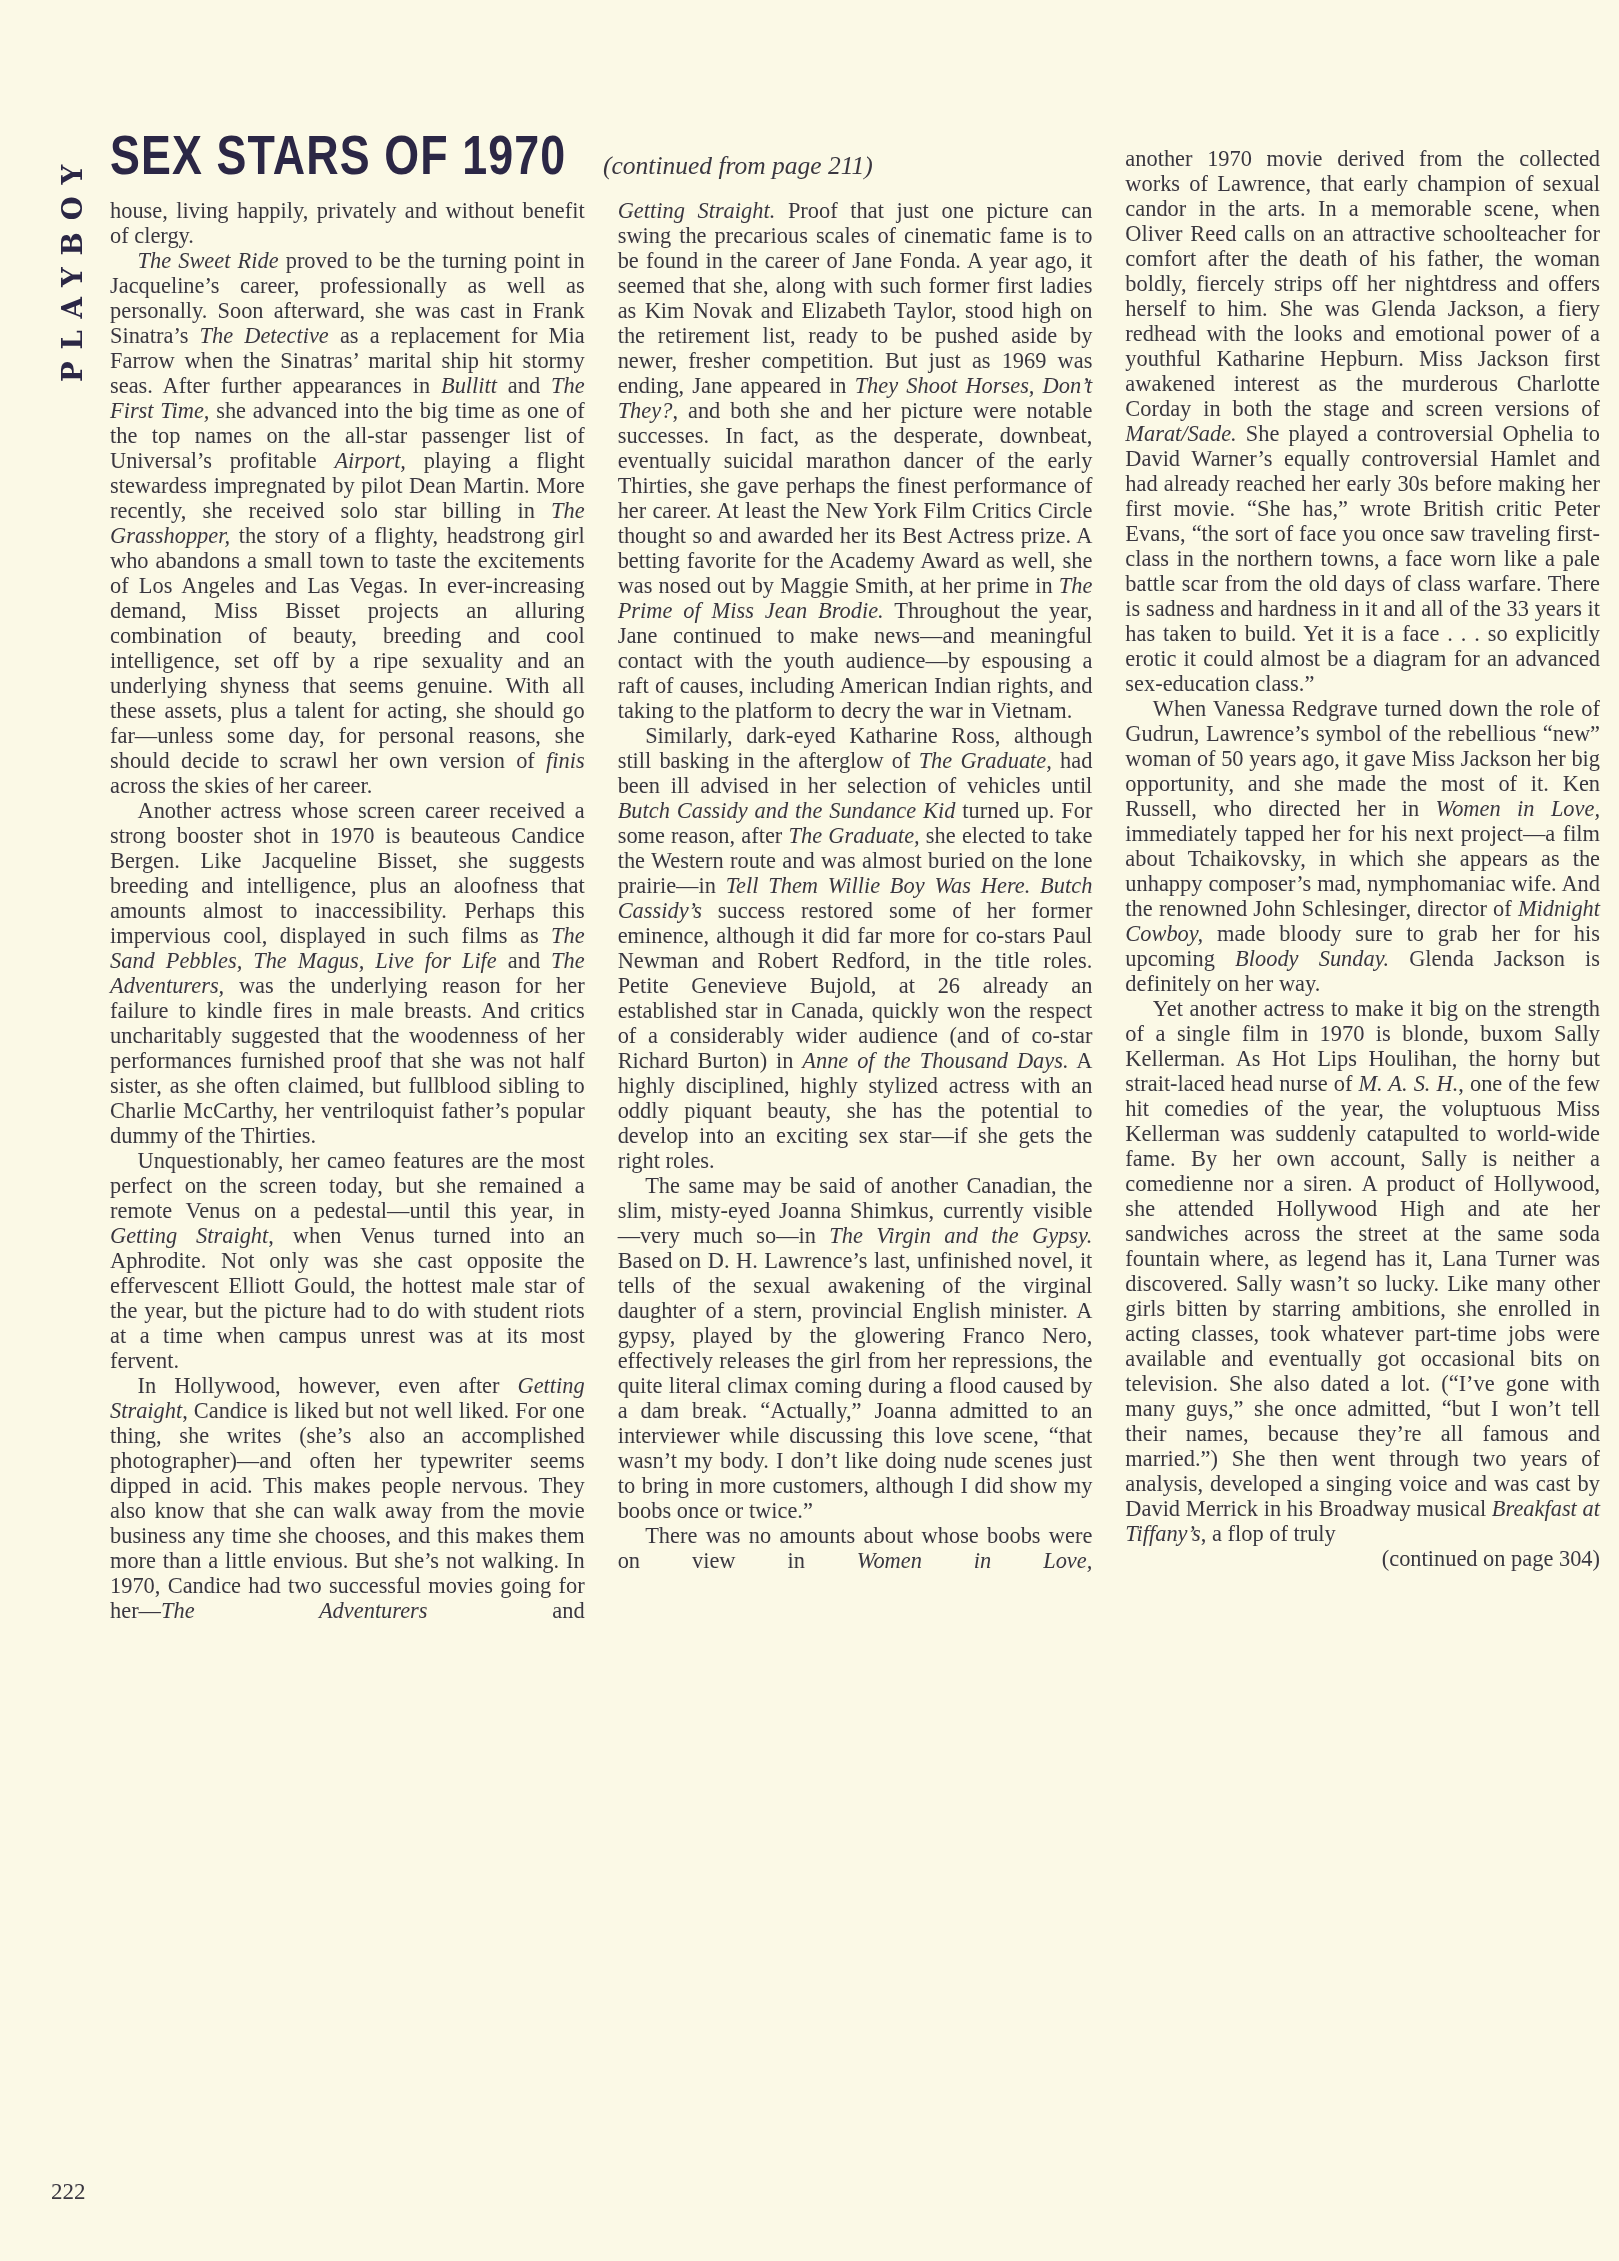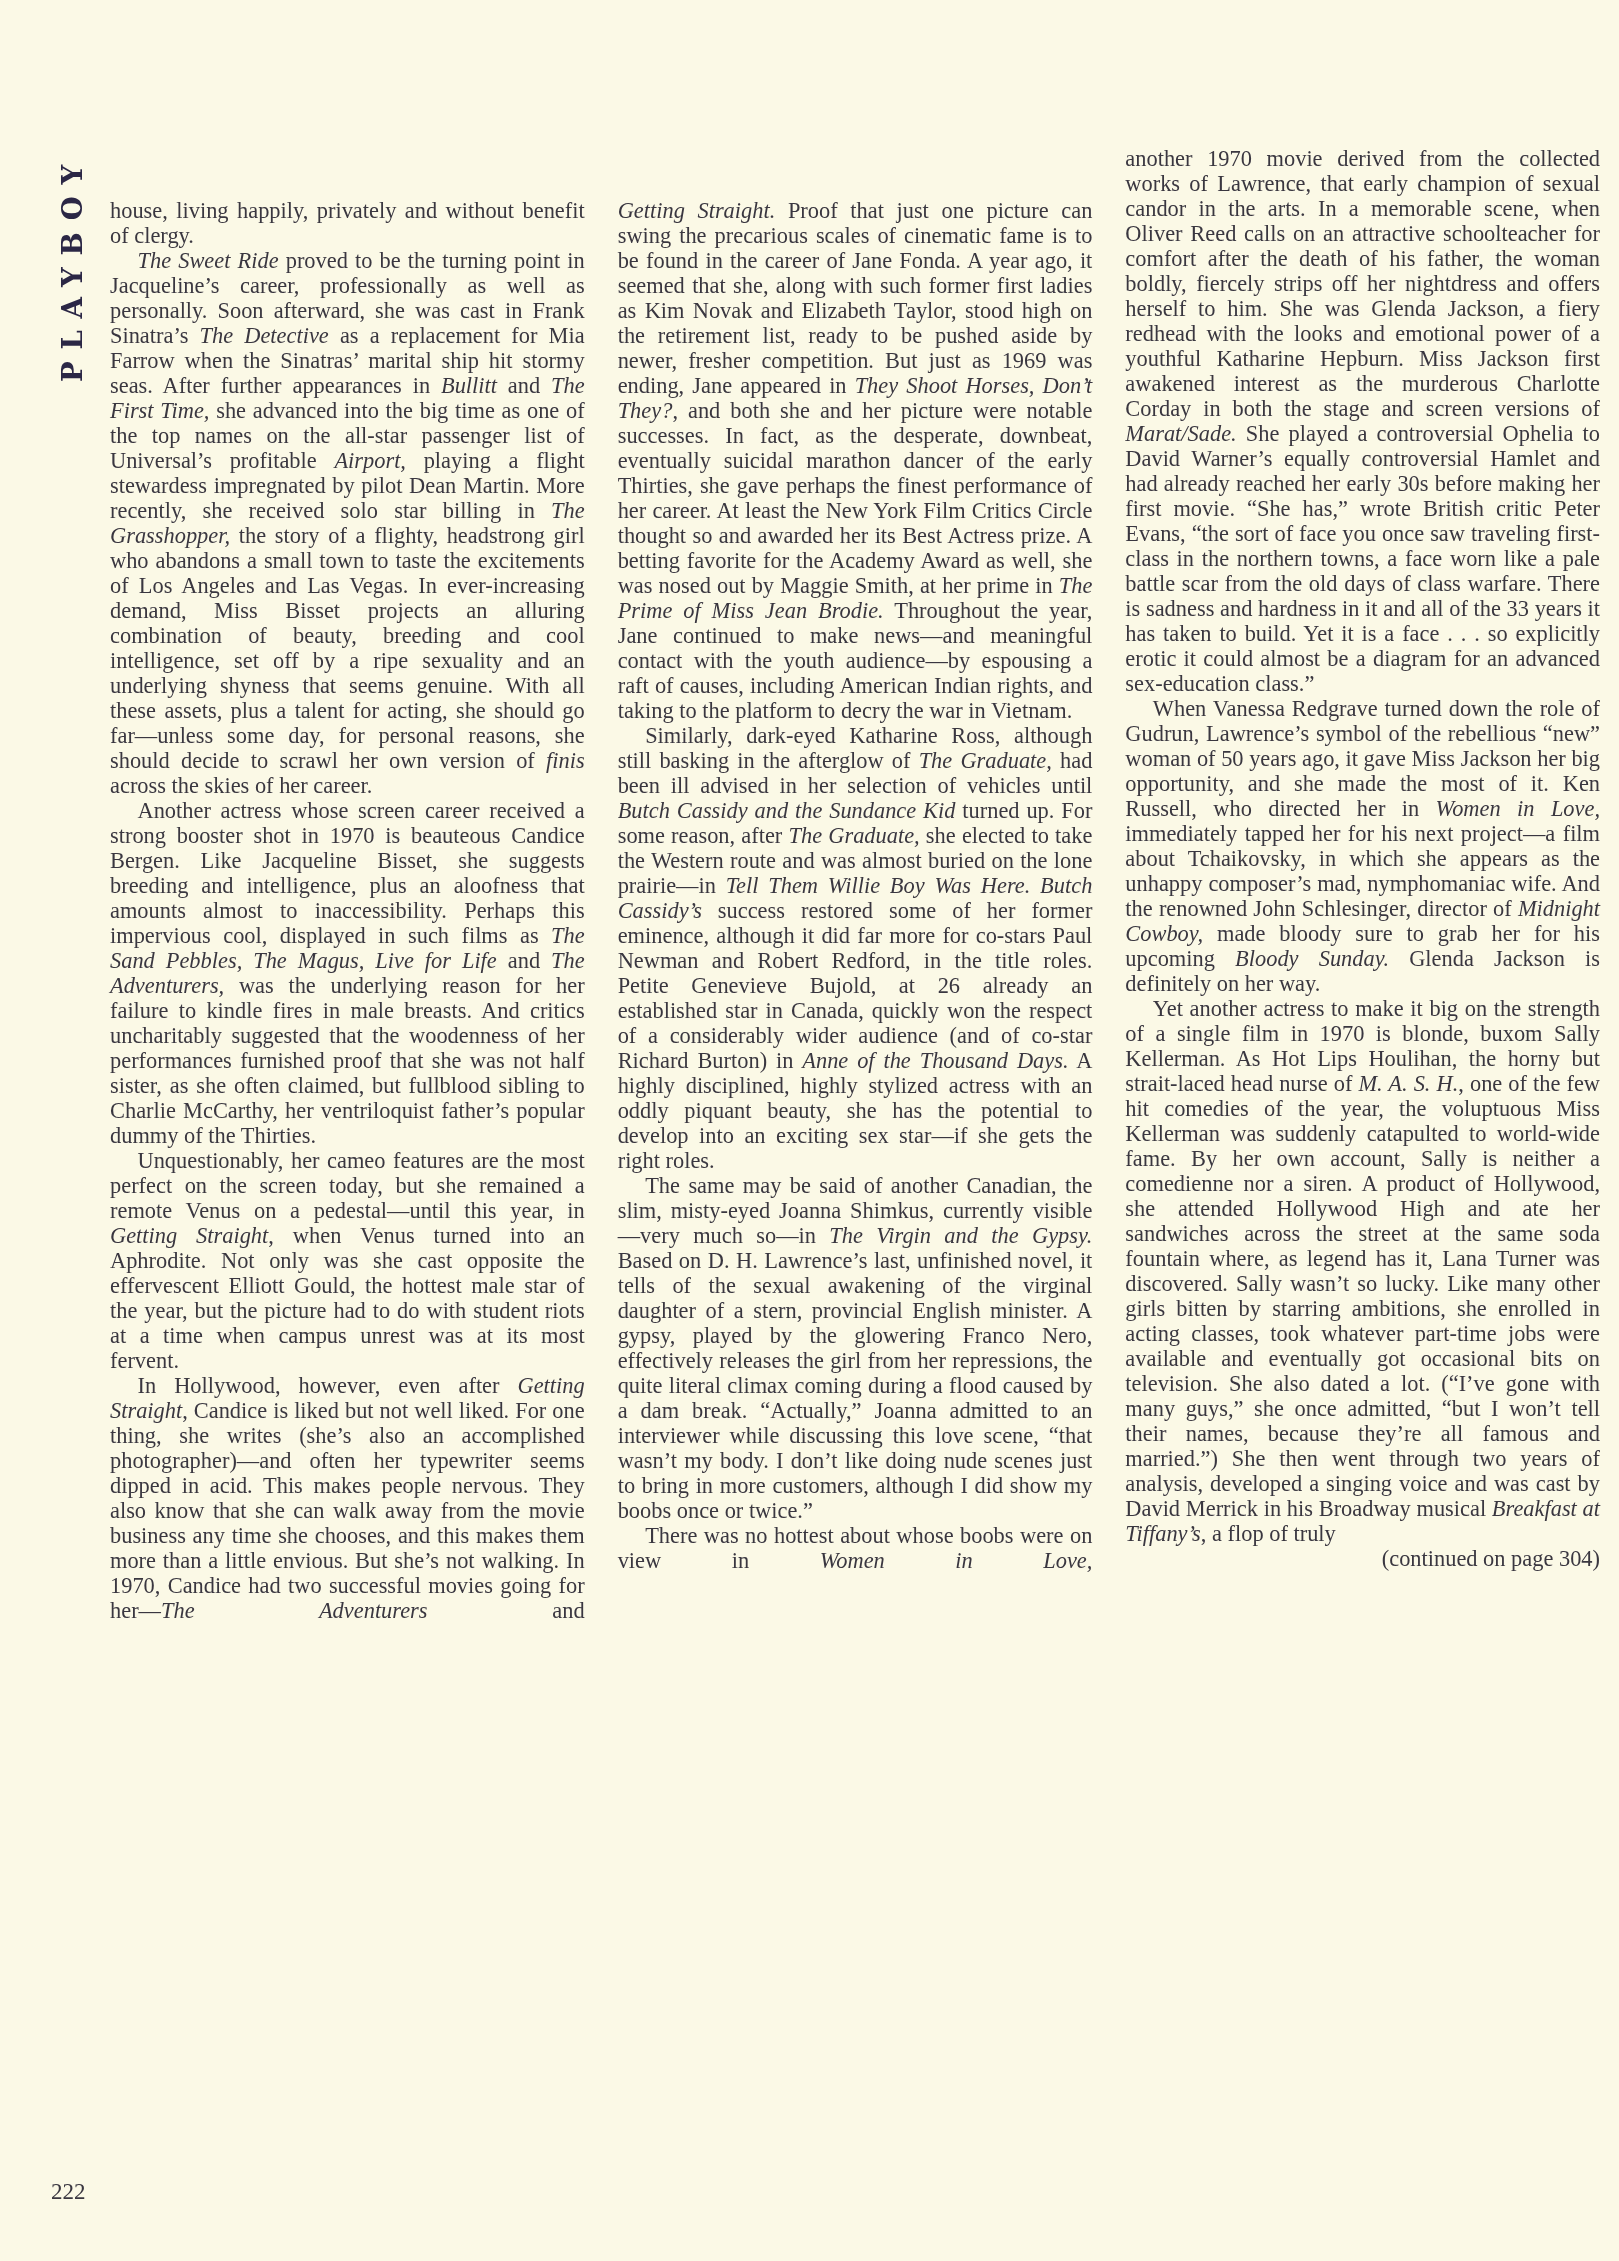--- a/index.html
+++ b/index.html
@@ -96,34 +96,38 @@
     color:var(--ink);
   }
 </style>
 </head>
 <body>
 
 <div class="page">
 
   <div class="spine">PLAYBOY</div>
 
+  <header class="masthead">
+    <h1 class="title"><span class="title-inner">SEX STARS OF 1970</span></h1>
+    <div class="continuation">(continued from page 211)</div>
+  </header>
 
   <main class="columns">
     <div class="col col-offset-deep">
         <p class="noindent"><span>house, living happily, privately and without benefit of clergy.</span></p>
         <p><i>The Sweet Ride</i><span> proved to be the turning point in Jacqueline’s career, professionally as well as personally. Soon afterward, she was cast in Frank Sinatra’s </span><i>The Detective</i><span> as a replacement for Mia Farrow when the Sinatras’ marital ship hit stormy seas. After further appearances in </span><i>Bullitt</i><span> and </span><i>The First Time,</i><span> she advanced into the big time as one of the top names on the all-star passenger list of Universal’s profitable </span><i>Airport,</i><span> playing a flight stewardess impregnated by pilot Dean Martin. More recently, she received solo star billing in </span><i>The Grasshopper,</i><span> the story of a flighty, headstrong girl who abandons a small town to taste the excitements of Los Angeles and Las Vegas. In ever-increasing demand, Miss Bisset projects an alluring combination of beauty, breeding and cool intelligence, set off by a ripe sexuality and an underlying shyness that seems genuine. With all these assets, plus a talent for acting, she should go far—unless some day, for personal reasons, she should decide to scrawl her own version of </span><i>finis</i><span> across the skies of her career.</span></p>
         <p><span>Another actress whose screen career received a strong booster shot in 1970 is beauteous Candice Bergen. Like Jacqueline Bisset, she suggests breeding and intelligence, plus an aloofness that amounts almost to inaccessibility. Perhaps this impervious cool, displayed in such films as </span><i>The Sand Pebbles, The Magus, Live for Life</i><span> and </span><i>The Adventurers,</i><span> was the underlying reason for her failure to kindle fires in male breasts. And critics uncharitably suggested that the woodenness of her performances furnished proof that she was not half sister, as she often claimed, but fullblood sibling to Charlie McCarthy, her ventriloquist father’s popular dummy of the Thirties.</span></p>
         <p><span>Unquestionably, her cameo features are the most perfect on the screen today, but she remained a remote Venus on a pedestal—until this year, in </span><i>Getting Straight</i><span>, when Venus turned into an Aphrodite. Not only was she cast opposite the effervescent Elliott Gould, the hottest male star of the year, but the picture had to do with student riots at a time when campus unrest was at its most fervent.</span></p>
         <p class="jlast"><span>In Hollywood, however, even after </span><i>Getting Straight</i><span>, Candice is liked but not well liked. For one thing, she writes (she’s also an accomplished photographer)—and often her typewriter seems dipped in acid. This makes people nervous. They also know that she can walk away from the movie business any time she chooses, and this makes them more than a little envious. But she’s not walking. In 1970, Candice had two successful movies going for her—</span><i>The Adventurers</i><span> and</span></p>
       </div>
     <div class="col col-offset-deep">
         <p class="noindent"><i>Getting Straight.</i><span> Proof that just one picture can swing the precarious scales of cinematic fame is to be found in the career of Jane Fonda. A year ago, it seemed that she, along with such former first ladies as Kim Novak and Elizabeth Taylor, stood high on the retirement list, ready to be pushed aside by newer, fresher competition. But just as 1969 was ending, Jane appeared in </span><i>They Shoot Horses, Don’t They?</i><span>, and both she and her picture were notable successes. In fact, as the desperate, downbeat, eventually suicidal marathon dancer of the early Thirties, she gave perhaps the finest performance of her career. At least the New York Film Critics Circle thought so and awarded her its Best Actress prize. A betting favorite for the Academy Award as well, she was nosed out by Maggie Smith, at her prime in </span><i>The Prime of Miss Jean Brodie.</i><span> Throughout the year, Jane continued to make news—and meaningful contact with the youth audience—by espousing a raft of causes, including American Indian rights, and taking to the platform to decry the war in Vietnam.</span></p>
         <p><span>Similarly, dark-eyed Katharine Ross, although still basking in the afterglow of </span><i>The Graduate,</i><span> had been ill advised in her selection of vehicles until </span><i>Butch Cassidy and the Sundance Kid</i><span> turned up. For some reason, after </span><i>The Graduate,</i><span> she elected to take the Western route and was almost buried on the lone prairie—in </span><i>Tell Them Willie Boy Was Here. Butch Cassidy’s</i><span> success restored some of her former eminence, although it did far more for co-stars Paul Newman and Robert Redford, in the title roles. Petite Genevieve Bujold, at 26 already an established star in Canada, quickly won the respect of a considerably wider audience (and of co-star Richard Burton) in </span><i>Anne of the Thousand Days.</i><span> A highly disciplined, highly stylized actress with an oddly piquant beauty, she has the potential to develop into an exciting sex star—if she gets the right roles.</span></p>
         <p><span>The same may be said of another Canadian, the slim, misty-eyed Joanna Shimkus, currently visible—very much so—in </span><i>The Virgin and the Gypsy.</i><span> Based on D. H. Lawrence’s last, unfinished novel, it tells of the sexual awakening of the virginal daughter of a stern, provincial English minister. A gypsy, played by the glowering Franco Nero, effectively releases the girl from her repressions, the quite literal climax coming during a flood caused by a dam break. “Actually,” Joanna admitted to an interviewer while discussing this love scene, “that wasn’t my body. I don’t like doing nude scenes just to bring in more customers, although I did show my boobs once or twice.”</span></p>
-        <p class="jlast"><span>There was no hottest about whose boobs were on view in </span><i>Women in Love,</i></p>
+        <p class="jlast"><span>There was no amounts about whose boobs were on view in </span><i>Women in Love,</i></p>
       </div>
     <div class="col col-offset-shallow">
         <p class="noindent"><span>another 1970 movie derived from the collected works of Lawrence, that early champion of sexual candor in the arts. In a memorable scene, when Oliver Reed calls on an attractive schoolteacher for comfort after the death of his father, the woman boldly, fiercely strips off her nightdress and offers herself to him. She was Glenda Jackson, a fiery redhead with the looks and emotional power of a youthful Katharine Hepburn. Miss Jackson first awakened interest as the murderous Charlotte Corday in both the stage and screen versions of </span><i>Marat/Sade.</i><span> She played a controversial Ophelia to David Warner’s equally controversial Hamlet and had already reached her early 30s before making her first movie. “She has,” wrote British critic Peter Evans, “the sort of face you once saw traveling first-class in the northern towns, a face worn like a pale battle scar from the old days of class warfare. There is sadness and hardness in it and all of the 33 years it has taken to build. Yet it is a face . . . so explicitly erotic it could almost be a diagram for an advanced sex-education class.”</span></p>
         <p><span>When Vanessa Redgrave turned down the role of Gudrun, Lawrence’s symbol of the rebellious “new” woman of 50 years ago, it gave Miss Jackson her big opportunity, and she made the most of it. Ken Russell, who directed her in </span><i>Women in Love,</i><span> immediately tapped her for his next project—a film about Tchaikovsky, in which she appears as the unhappy composer’s mad, nymphomaniac wife. And the renowned John Schlesinger, director of </span><i>Midnight Cowboy,</i><span> made bloody sure to grab her for his upcoming </span><i>Bloody Sunday.</i><span> Glenda Jackson is definitely on her way.</span></p>
         <p><span>Yet another actress to make it big on the strength of a single film in 1970 is blonde, buxom Sally Kellerman. As Hot Lips Houlihan, the horny but strait-laced head nurse of </span><i>M. A. S. H.</i><span>, one of the few hit comedies of the year, the voluptuous Miss Kellerman was suddenly catapulted to world-wide fame. By her own account, Sally is neither a comedienne nor a siren. A product of Hollywood, she attended Hollywood High and ate her sandwiches across the street at the same soda fountain where, as legend has it, Lana Turner was discovered. Sally wasn’t so lucky. Like many other girls bitten by starring ambitions, she enrolled in acting classes, took whatever part-time jobs were available and eventually got occasional bits on television. She also dated a lot. (“I’ve gone with many guys,” she once admitted, “but I won’t tell their names, because they’re all famous and married.”) She then went through two years of analysis, developed a singing voice and was cast by David Merrick in his Broadway musical </span><i>Breakfast at Tiffany’s</i><span>, a flop of truly</span></p>
         <div class="end-note">(continued on page 304)</div>
       </div>
   </main>
 
   <div class="pagenum">222</div>

